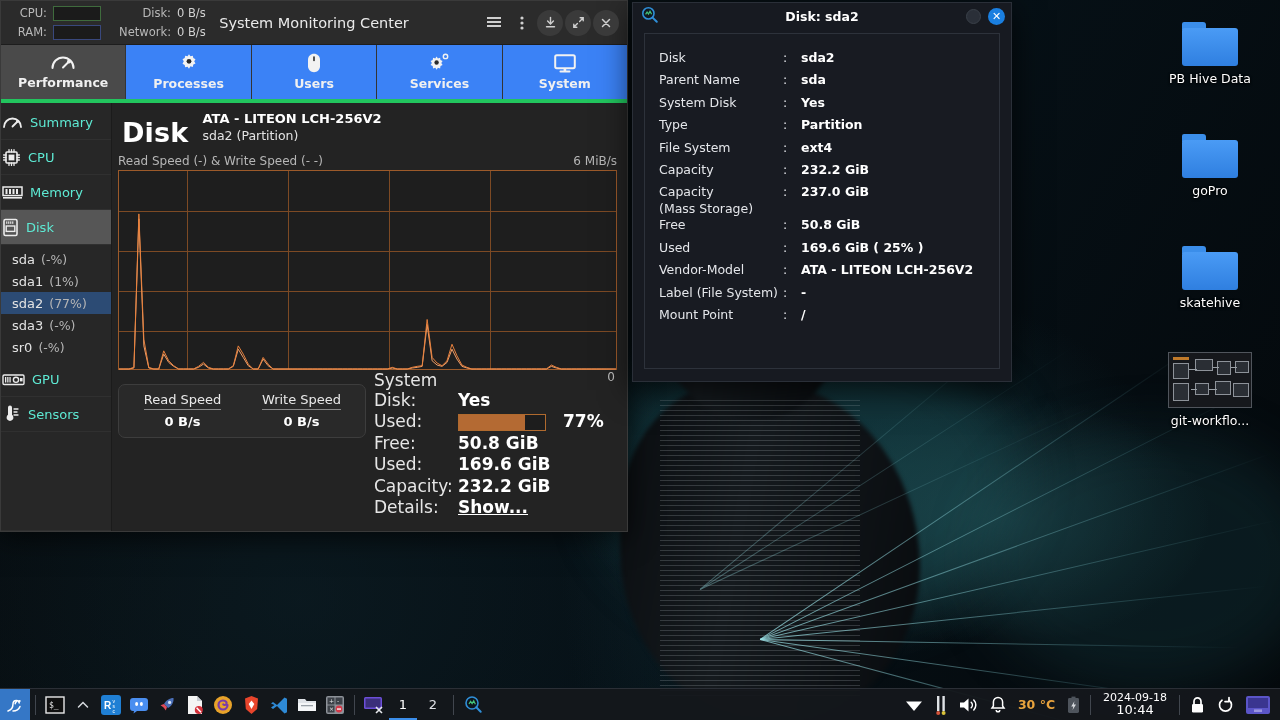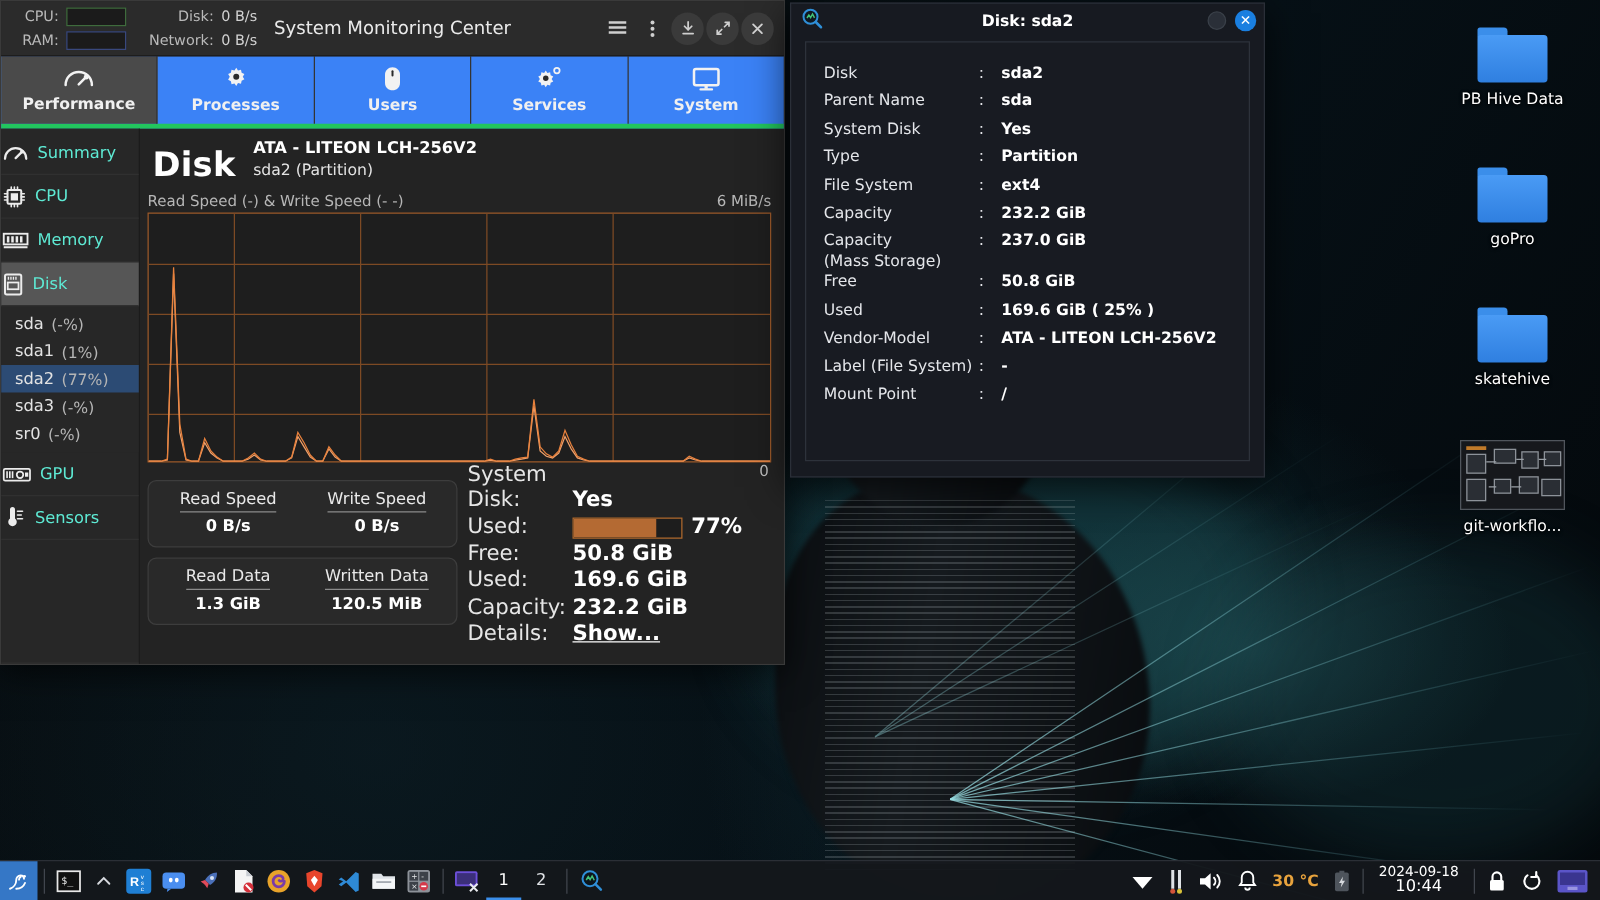--- a/index.html
+++ b/index.html
@@ -208,21 +208,21 @@
 
   #details { flex: 1; padding-top: 4px; }
   .d-row { display: flex; align-items: flex-end; height: 21.5px; font-size: 17px; }
   .d-key { width: 84px; color: #e6e6e6; }
   .d-val { color: #ffffff; font-weight: 700; }
   .bar-outer {
     width: 88px; height: 17px; background: #1d1d1d;
     border: 1px solid #b06a2e; position: relative; overflow: hidden;
   }
   .bar-fill { position: absolute; left: 0; top: 0; bottom: 0; background: #b46a33; }
-  .bar-pct { margin-left: 7px; color: #ffffff; font-weight: 700; }
+  .bar-pct { margin-left: 17px; color: #ffffff; font-weight: 700; }
   .d-link { color: #ffffff; font-weight: 700; text-decoration: underline; }
 
   
   #dialog {
     position: absolute; left: 632px; top: 2px; width: 380px; height: 380px;
     background: #171a21; border: 1px solid #2a2f38;
     box-shadow: 0 8px 30px rgba(0,0,0,.7);
     display: flex; flex-direction: column;
   }
   #dlg-title {
@@ -617,30 +617,20 @@
       <div id="bottom">
         <div id="cards">
           <div class="card">
             <div class="card-col">
               <div class="card-hd">Read Speed</div>
               <div class="card-val">0 B/s</div>
             </div>
             <div class="card-col">
               <div class="card-hd">Write Speed</div>
               <div class="card-val">0 B/s</div>
-            </div>
-          </div>
-          <div class="card">
-            <div class="card-col">
-              <div class="card-hd">Read Data</div>
-              <div class="card-val">1.3 GiB</div>
-            </div>
-            <div class="card-col">
-              <div class="card-hd">Written Data</div>
-              <div class="card-val">120.5 MiB</div>
             </div>
           </div>
         </div>
 
         <div id="details">
           <div class="d-row">
             <span class="d-key">System Disk:</span>
             <span class="d-val">Yes</span>
           </div>
           <div class="d-row">

